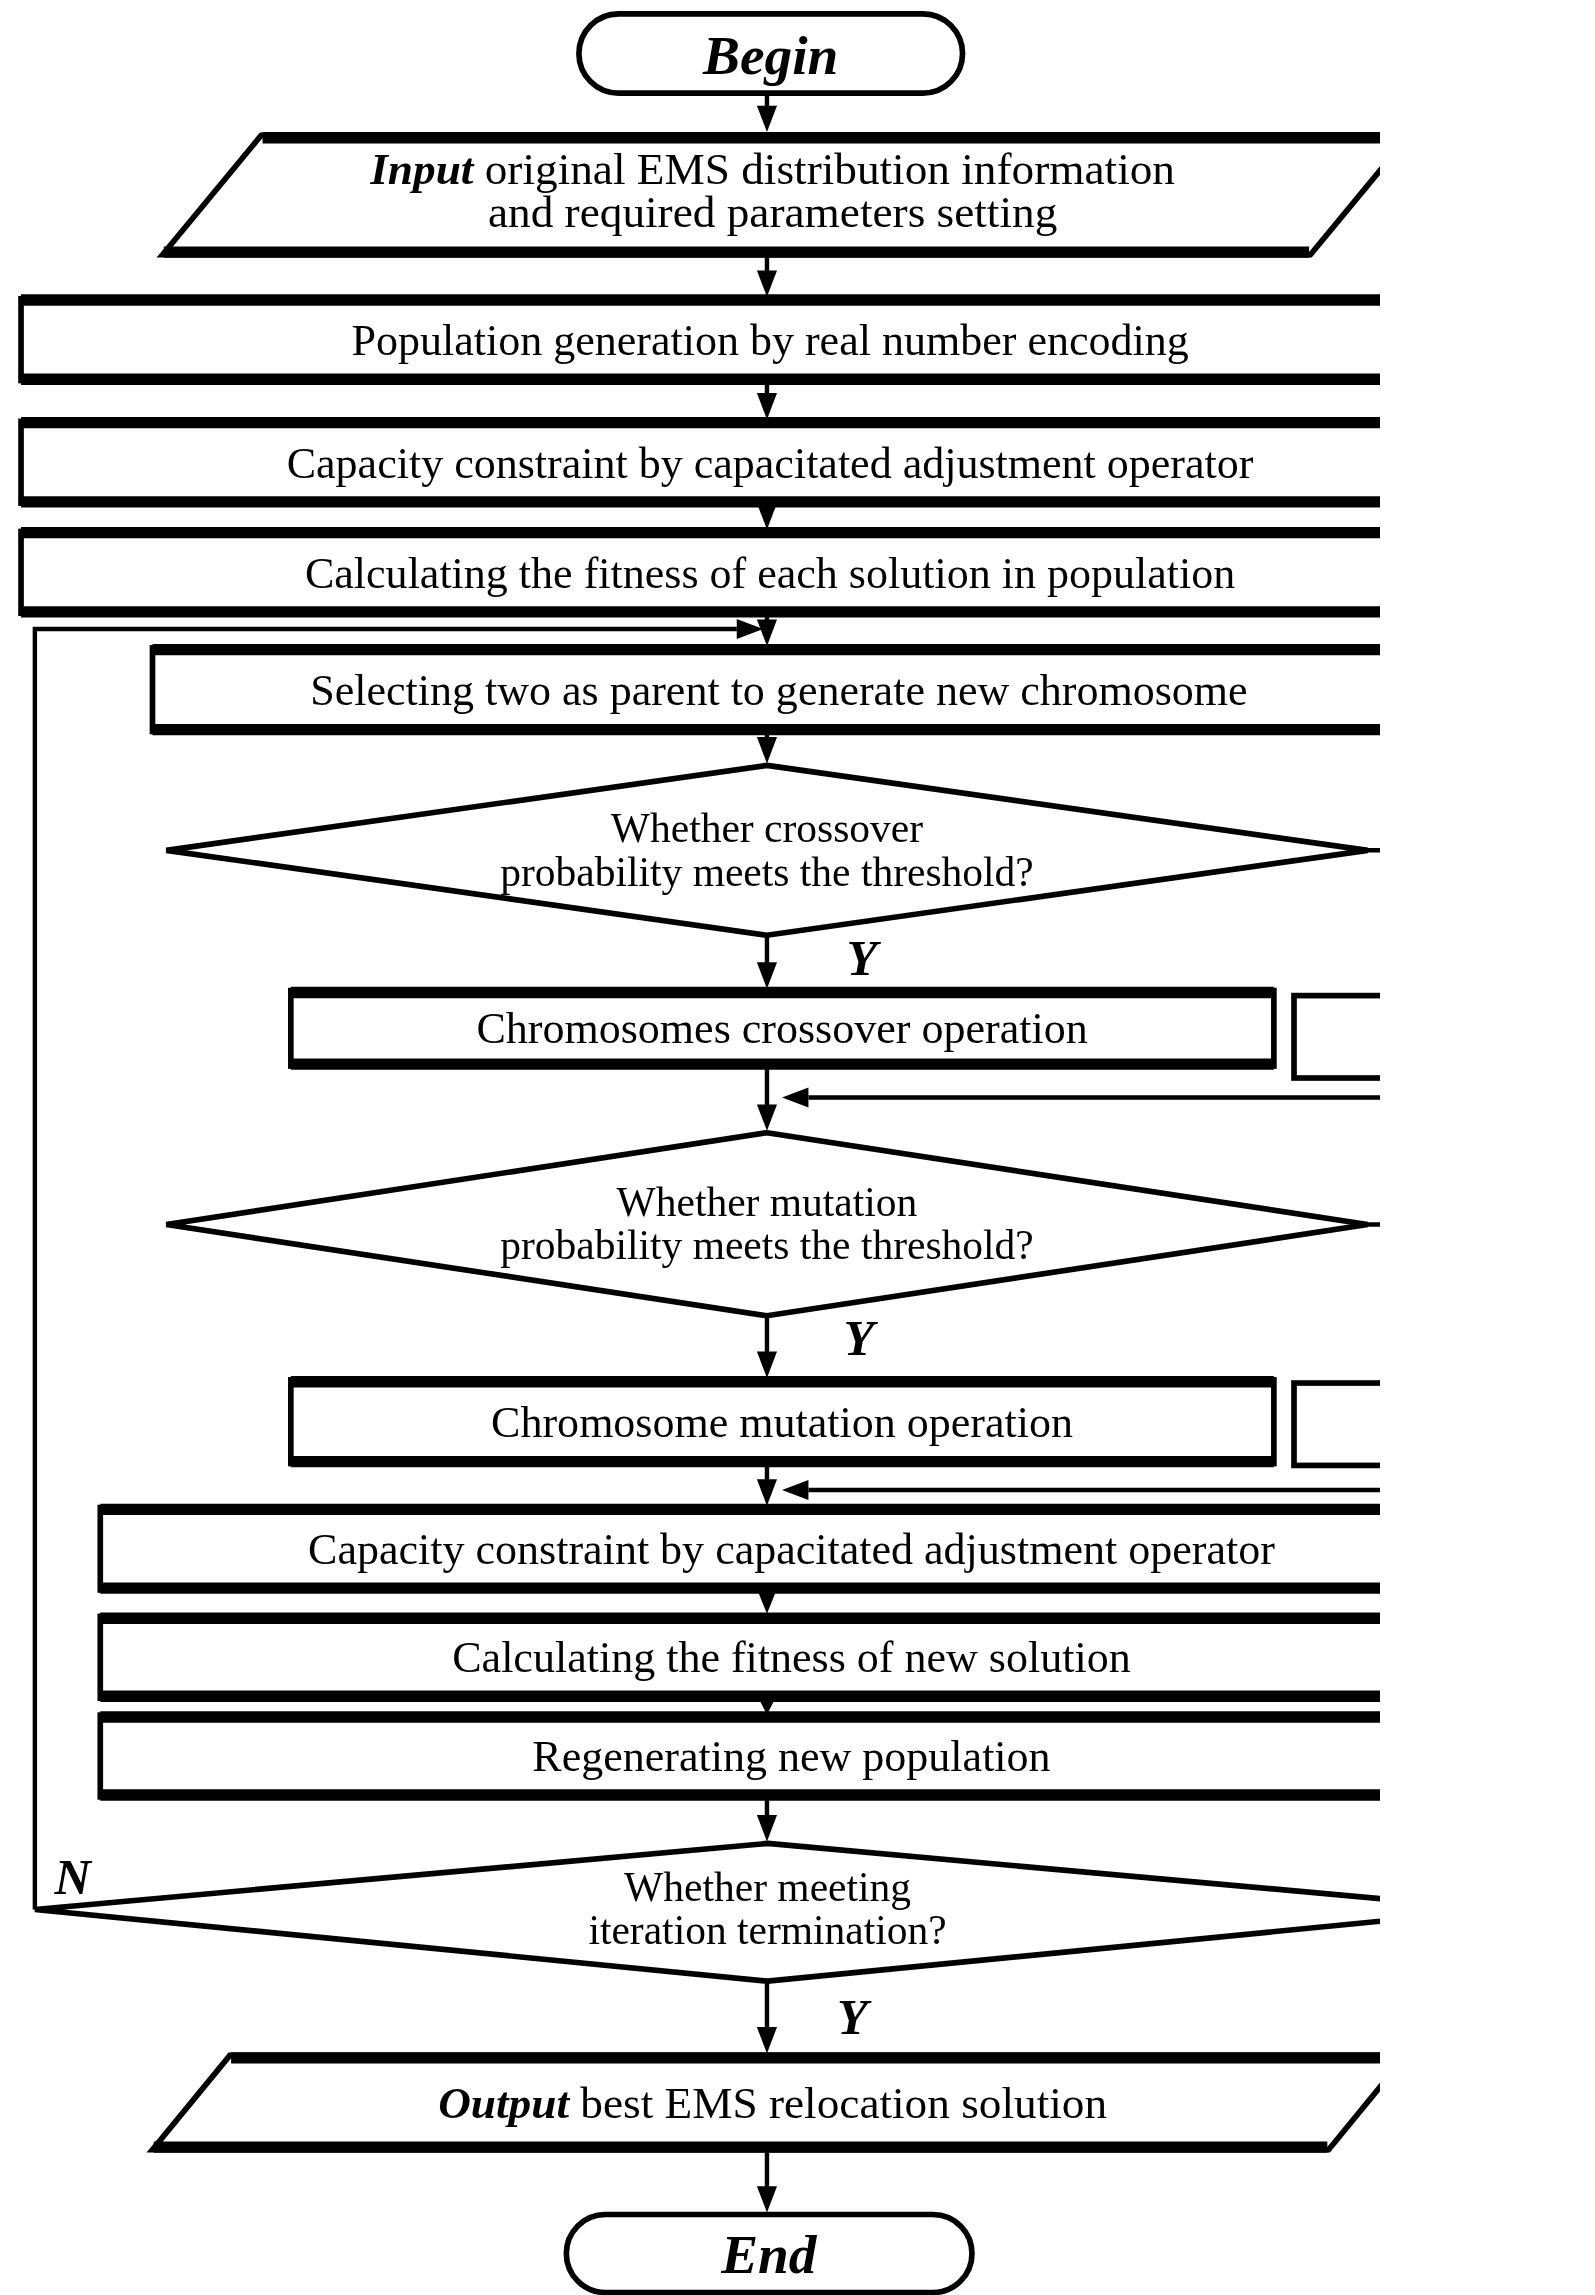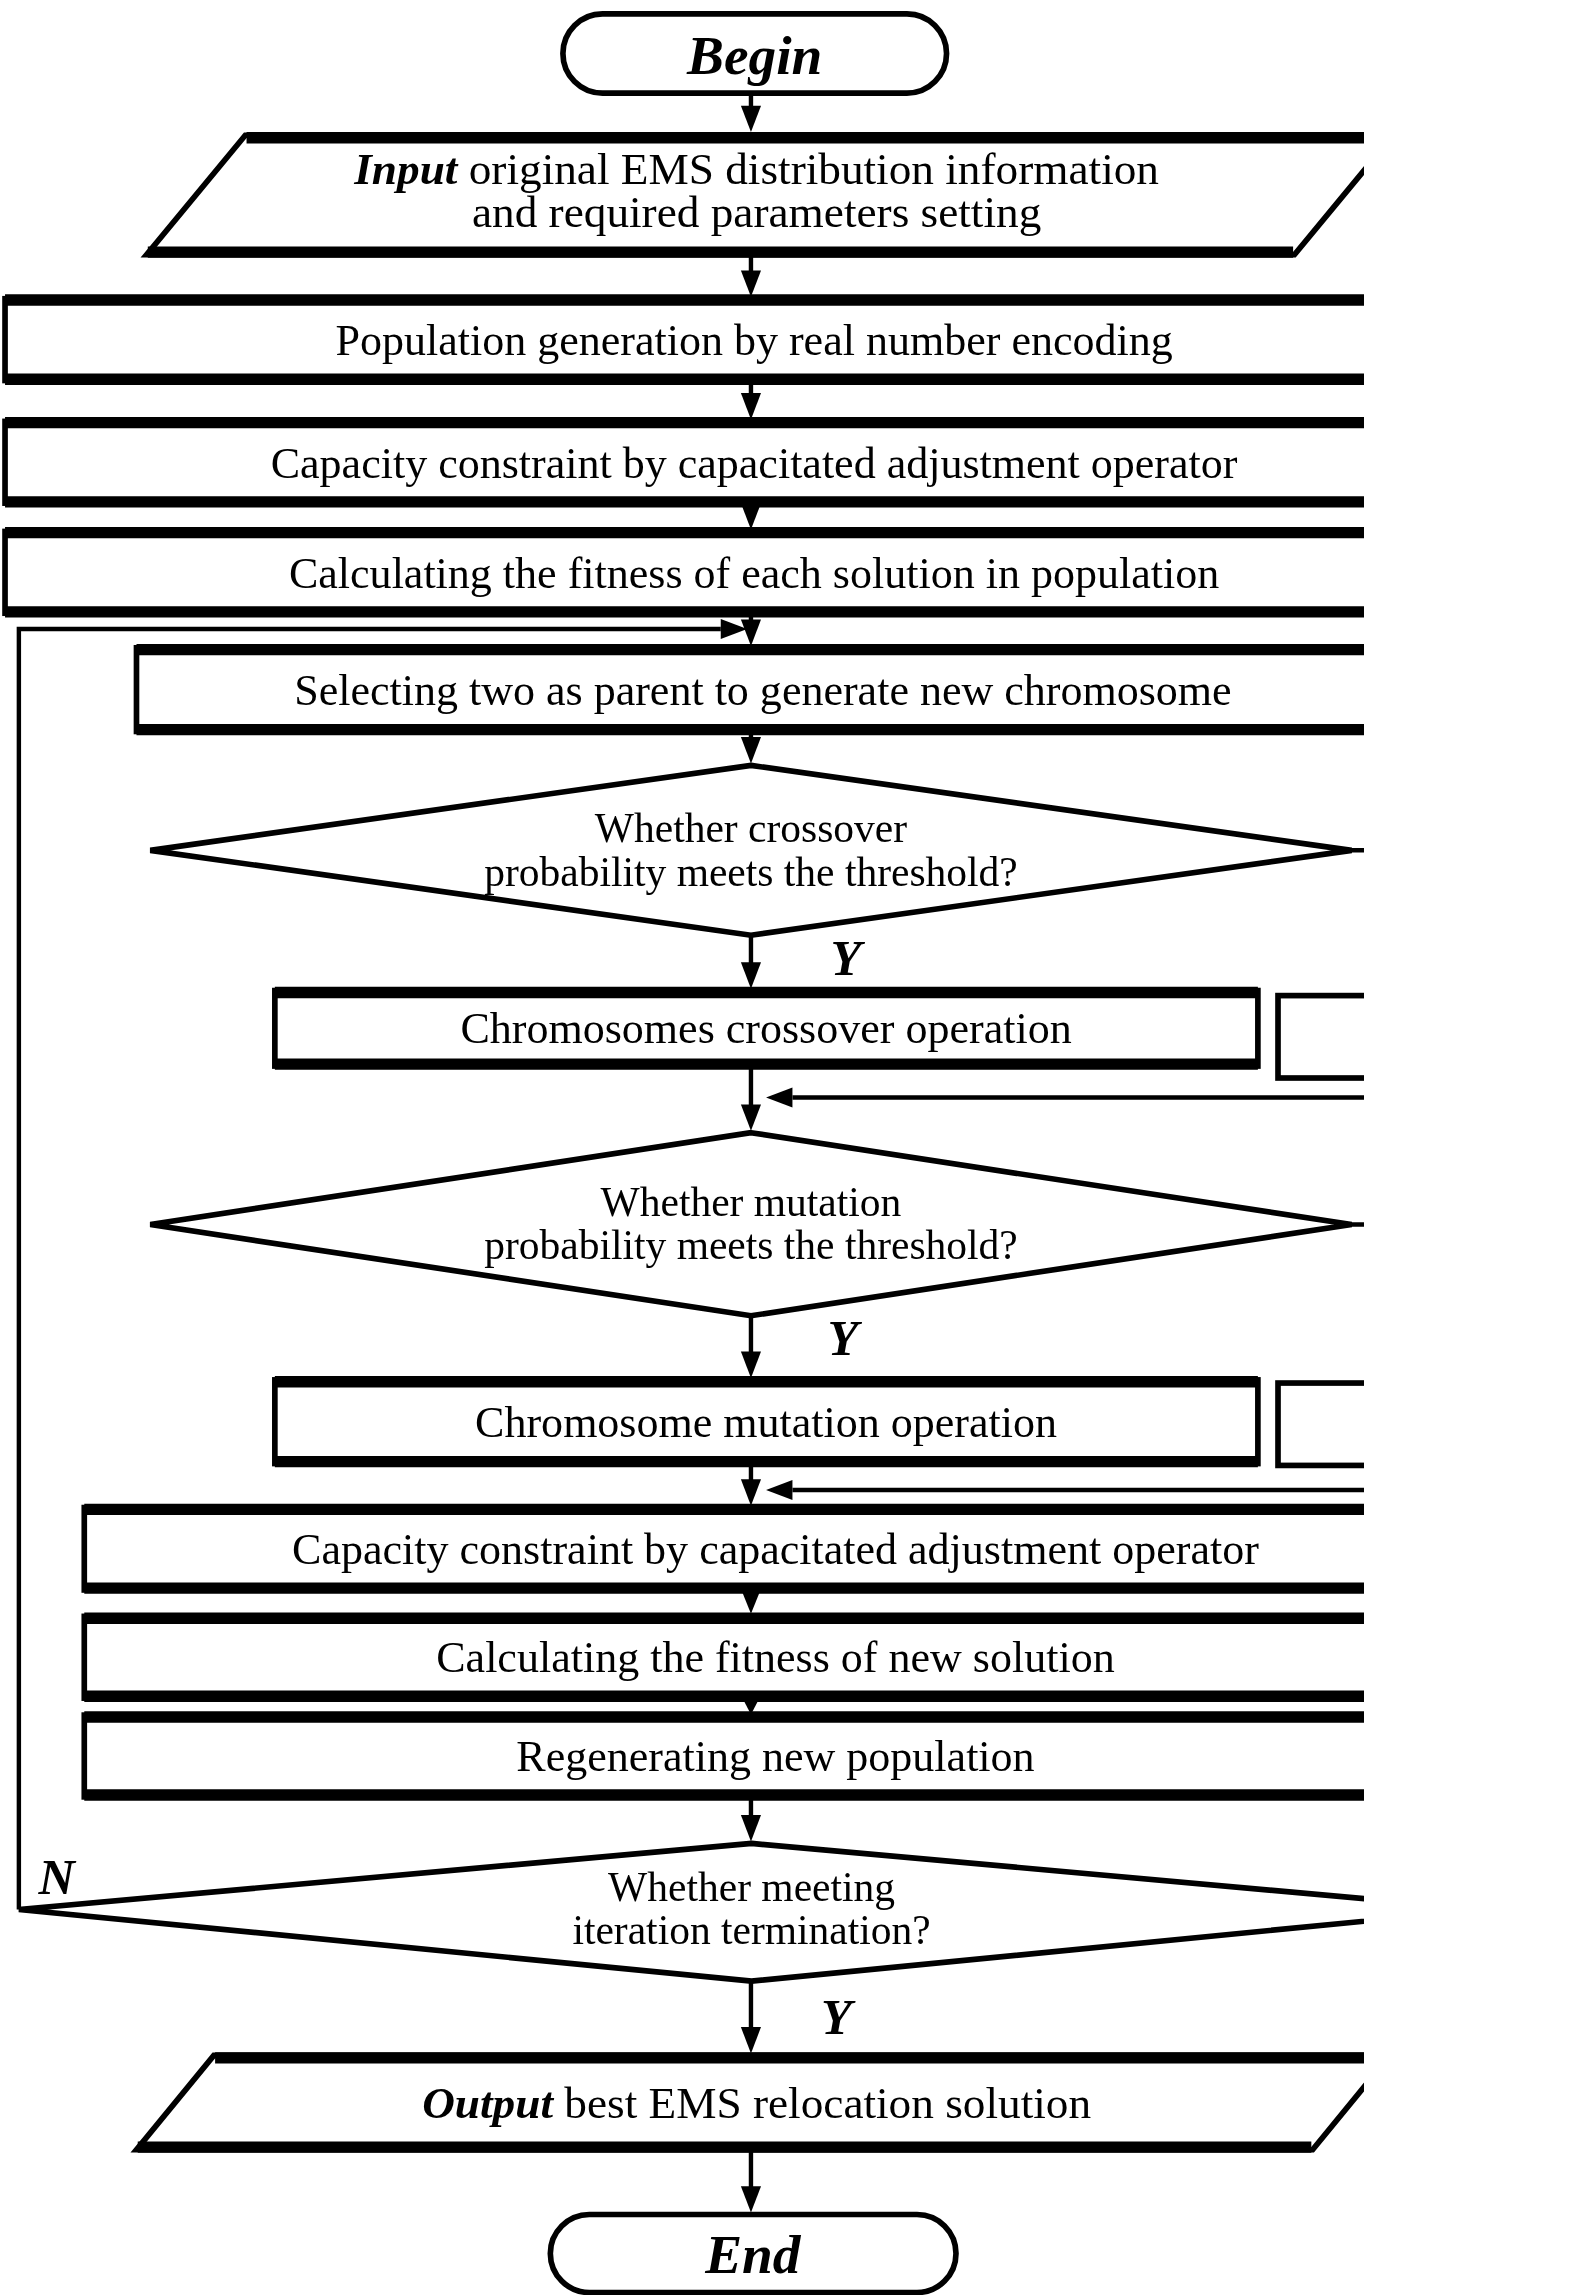--- a/index.html
+++ b/index.html
@@ -1,16 +1,16 @@
 <!DOCTYPE html>
 <html style="font-size:10px"><head>
 <meta charset="utf-8">
 <style>
   html,body{margin:0;padding:0;background:#ffffff;}
-  .stage{position:relative;width:1364px;height:2295px;background:#0ea5e9;overflow:hidden;}
+  .stage{position:relative;width:1364px;height:2295px;background:#0ea5e9;overflow:hidden;margin-left:16px;}
   svg{display:block;}
   text{font-family:"Liberation Serif","DejaVu Serif",serif;fill:#000;text-anchor:middle;dominant-baseline:central;}
   .t-node{font-size:70px;}
   .t-diamond{font-size:66px;}
   .t-par{font-size:72px;}
   .t-term{font-size:88px;font-weight:bold;font-style:italic;}
   .t-branch{font-size:80px;font-weight:bold;font-style:italic;}
   .t-kw{font-weight:bold;font-style:italic;}
   .shape{fill:#ffffff;stroke:#000;stroke-width:9;}
   .thin{fill:#ffffff;stroke:#000;stroke-width:9;}

